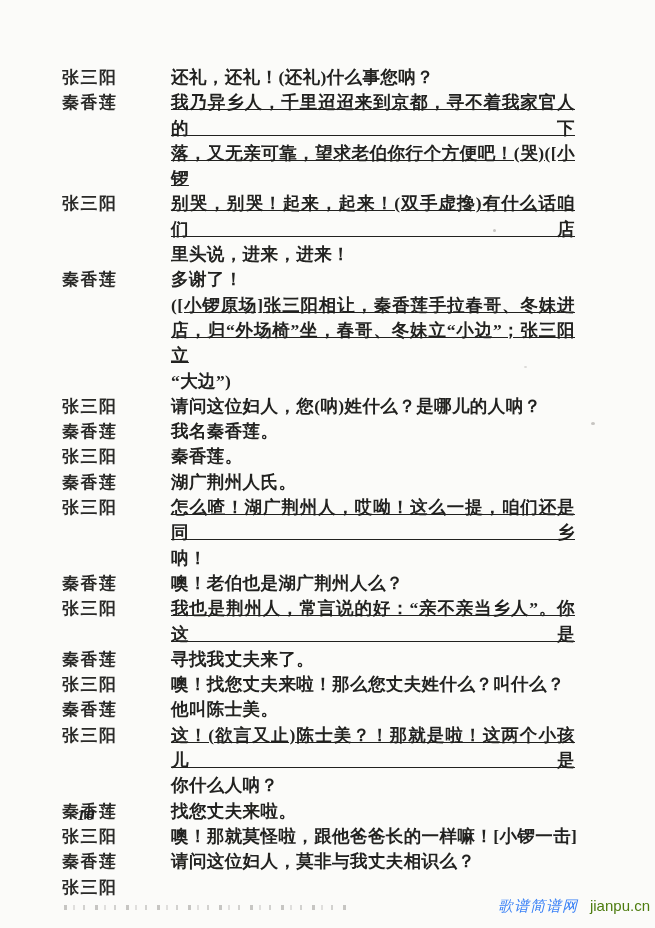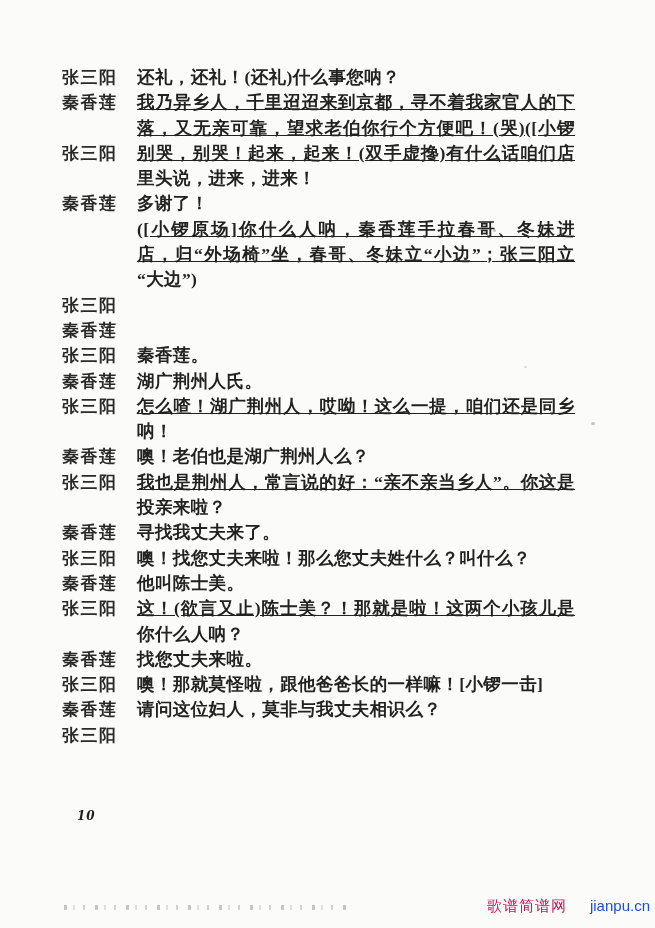--- a/index.html
+++ b/index.html
@@ -27,20 +27,21 @@
     font-weight:600; letter-spacing:1.5px;
     white-space:nowrap;
     color:#2a2a28;
   }
   .lines { flex:0 0 438px; width:438px; margin-left:17px; }
   .line {
     font-size:17.5px; line-height:25.3px;
     font-weight:600; letter-spacing:0.4px;
     white-space:nowrap;
     color:#222220;
+    margin-left:34px;
   }
   .line.fill {
     white-space:normal;
     text-align:justify;
     text-align-last:justify;
     text-decoration:underline;
   }
   .page-number {
     position:absolute;
     left:77px; top:809px;
@@ -68,22 +69,22 @@
   .noise-dot.d1 { left:493px; top:229px; width:3px; height:3px; }
   .noise-dot.d2 { left:591px; top:422px; width:4px; height:3px; }
   .noise-dot.d3 { left:524px; top:366px; width:3px; height:2px; opacity:.6; }
   .watermark {
     position:absolute;
     top:897px; right:5px;
     font-size:15px;
     font-family:"Liberation Sans","DejaVu Sans",sans-serif;
     white-space:nowrap;
   }
-  .wm-site { color:#be185d; letter-spacing:1px; }
-  .wm-url  { color:#1d4ed8; margin-left:23px; text-decoration:none; }
+  .wm-site { color:#3b82f6; letter-spacing:1px;font-style:italic; }
+  .wm-url  { color:#4d7c0f; margin-left:12px; text-decoration:none; }
 </style>
 </head>
 <body>
 
 <div class="page">
 
   <main class="dialogue">
   <div class="row">
     <div class="speaker">张三阳</div>
     <div class="lines">
@@ -104,32 +105,38 @@
     <div class="lines">
           <div class="line fill">别哭，别哭！起来，起来！(双手虚搀)有什么话咱们店</div>
           <div class="line">里头说，进来，进来！</div>
         </div>
   </div>
 
   <div class="row">
     <div class="speaker">秦香莲</div>
     <div class="lines">
           <div class="line">多谢了！</div>
-          <div class="line fill">([小锣原场]你什么人呐，秦香莲手拉春哥、冬妹进</div>
+          <div class="line fill">([小锣原场]张三阳相让，秦香莲手拉春哥、冬妹进</div>
           <div class="line fill">店，归“外场椅”坐，春哥、冬妹立“小边”；张三阳立</div>
           <div class="line">“大边”)</div>
         </div>
   </div>
 
   <div class="row">
     <div class="speaker">张三阳</div>
-  </div>
-
-  <div class="row">
-    <div class="speaker">秦香莲</div>
+    <div class="lines">
+          <div class="line">请问这位妇人，您(呐)姓什么？是哪儿的人呐？</div>
+        </div>
+  </div>
+
+  <div class="row">
+    <div class="speaker">秦香莲</div>
+    <div class="lines">
+          <div class="line">我名秦香莲。</div>
+        </div>
   </div>
 
   <div class="row">
     <div class="speaker">张三阳</div>
     <div class="lines">
           <div class="line">秦香莲。</div>
         </div>
   </div>
 
   <div class="row">
@@ -151,21 +158,20 @@
     <div class="speaker">秦香莲</div>
     <div class="lines">
           <div class="line">噢！老伯也是湖广荆州人么？</div>
         </div>
   </div>
 
   <div class="row">
     <div class="speaker">张三阳</div>
     <div class="lines">
           <div class="line fill">我也是荆州人，常言说的好：“亲不亲当乡人”。你这是</div>
-          <div class="line">投亲来啦？</div>
         </div>
   </div>
 
   <div class="row">
     <div class="speaker">秦香莲</div>
     <div class="lines">
           <div class="line">寻找我丈夫来了。</div>
         </div>
   </div>
 

